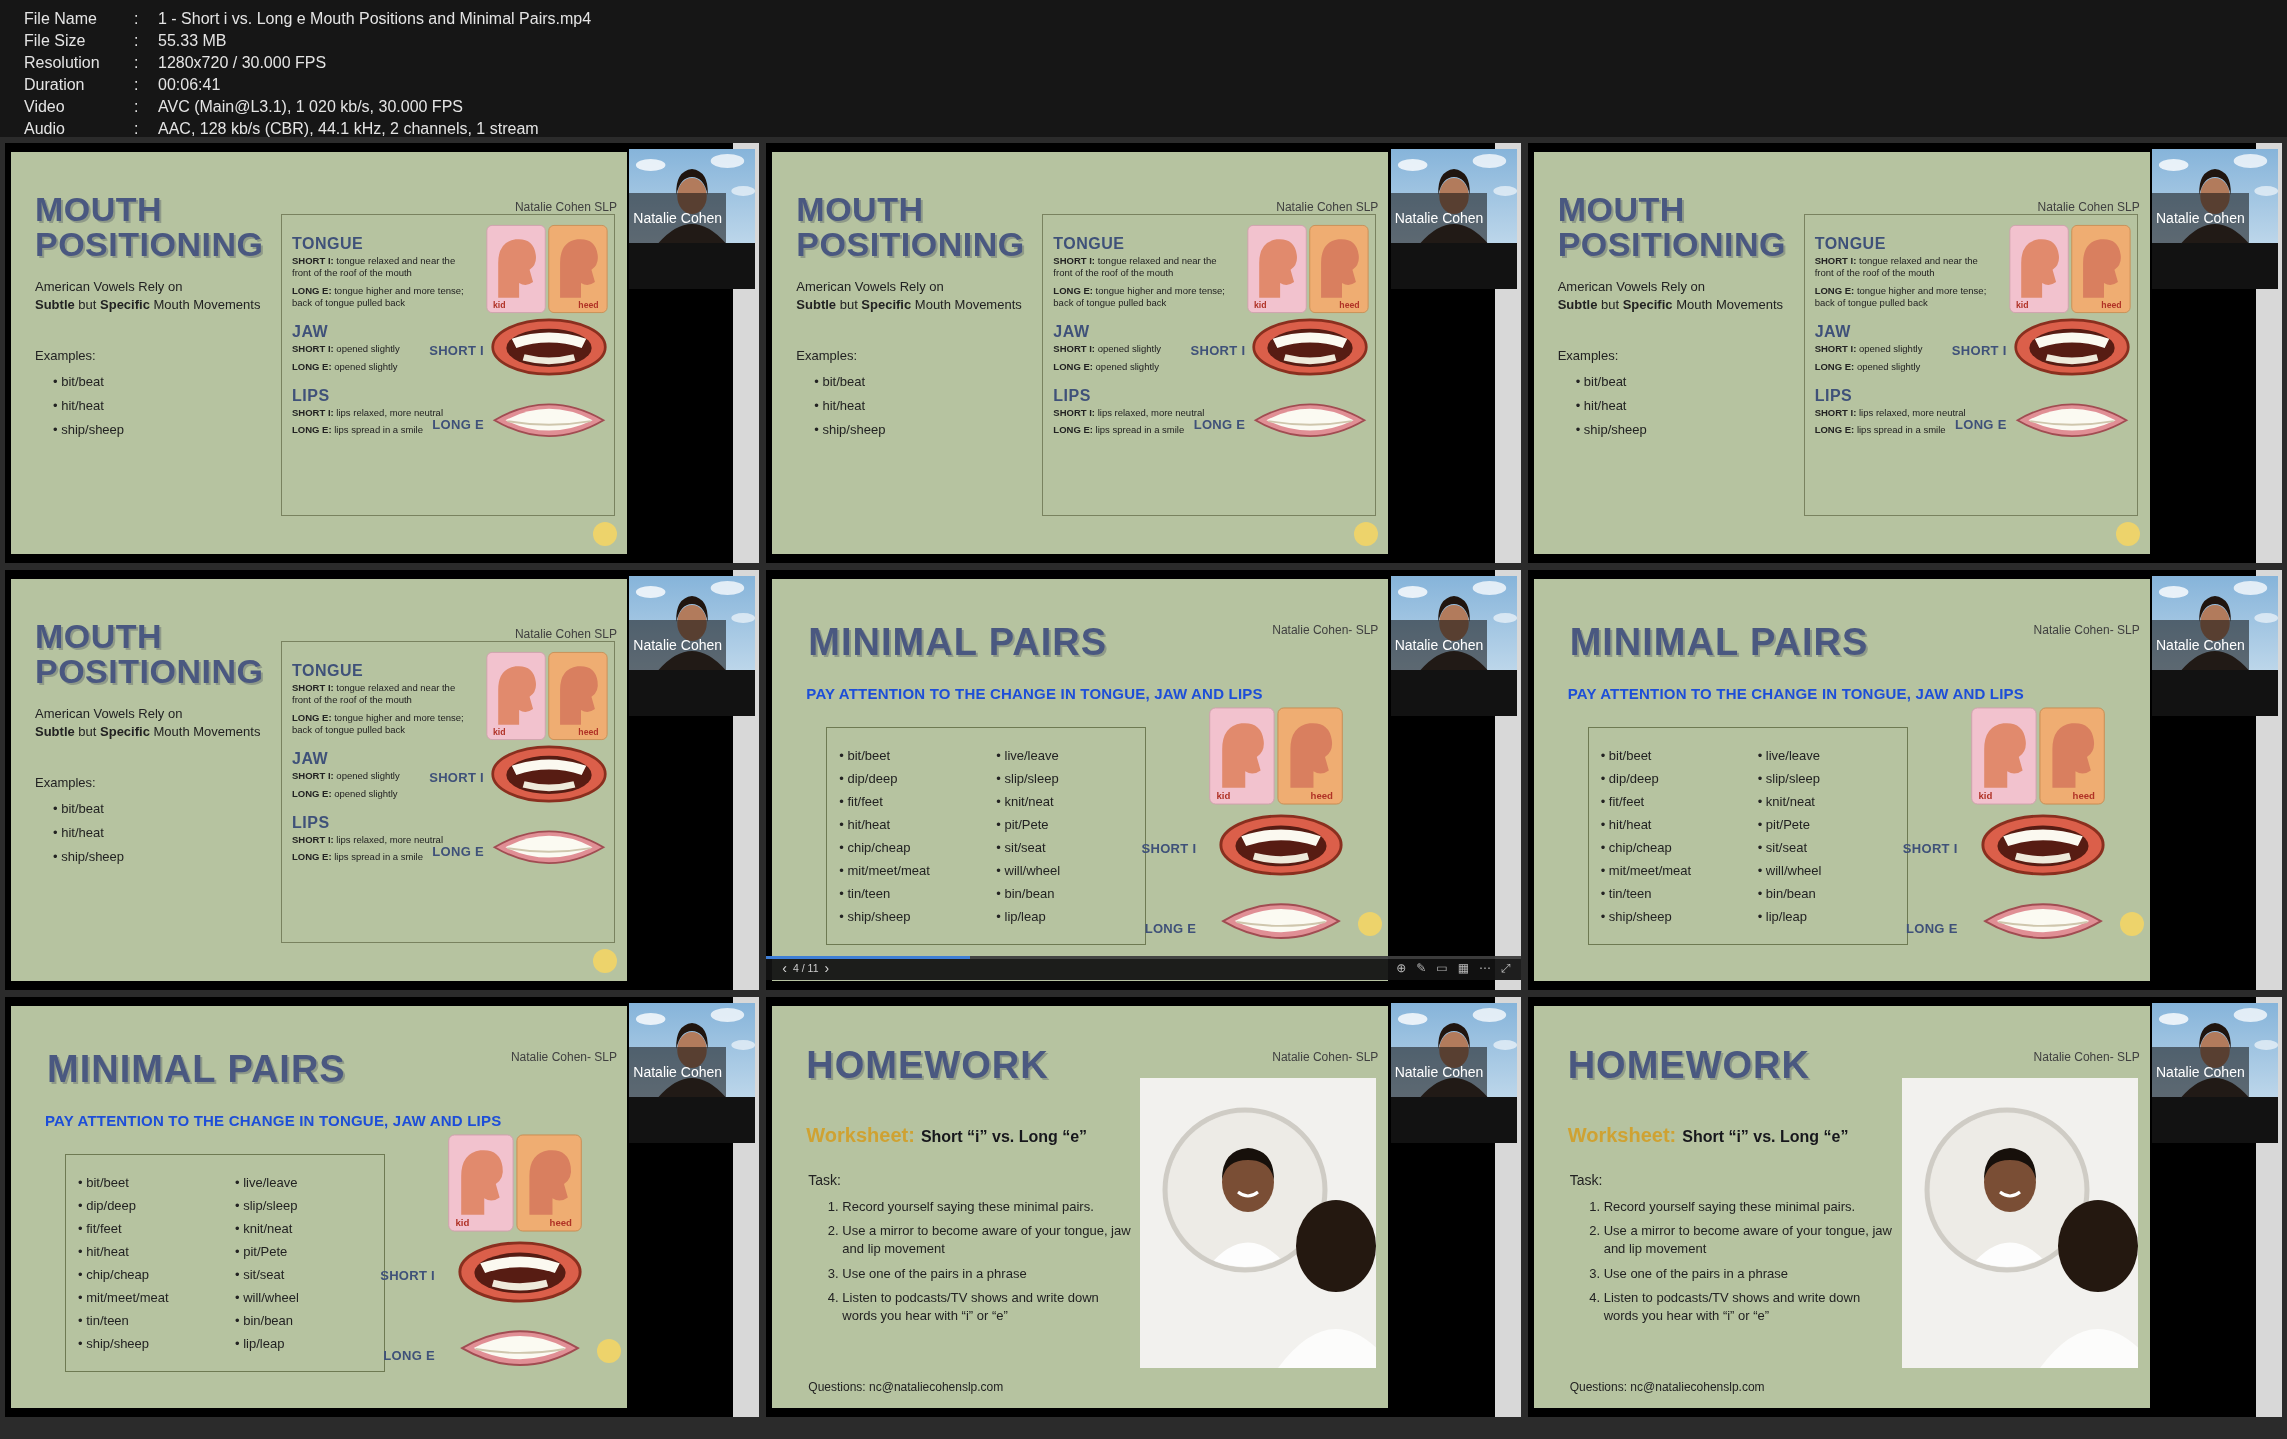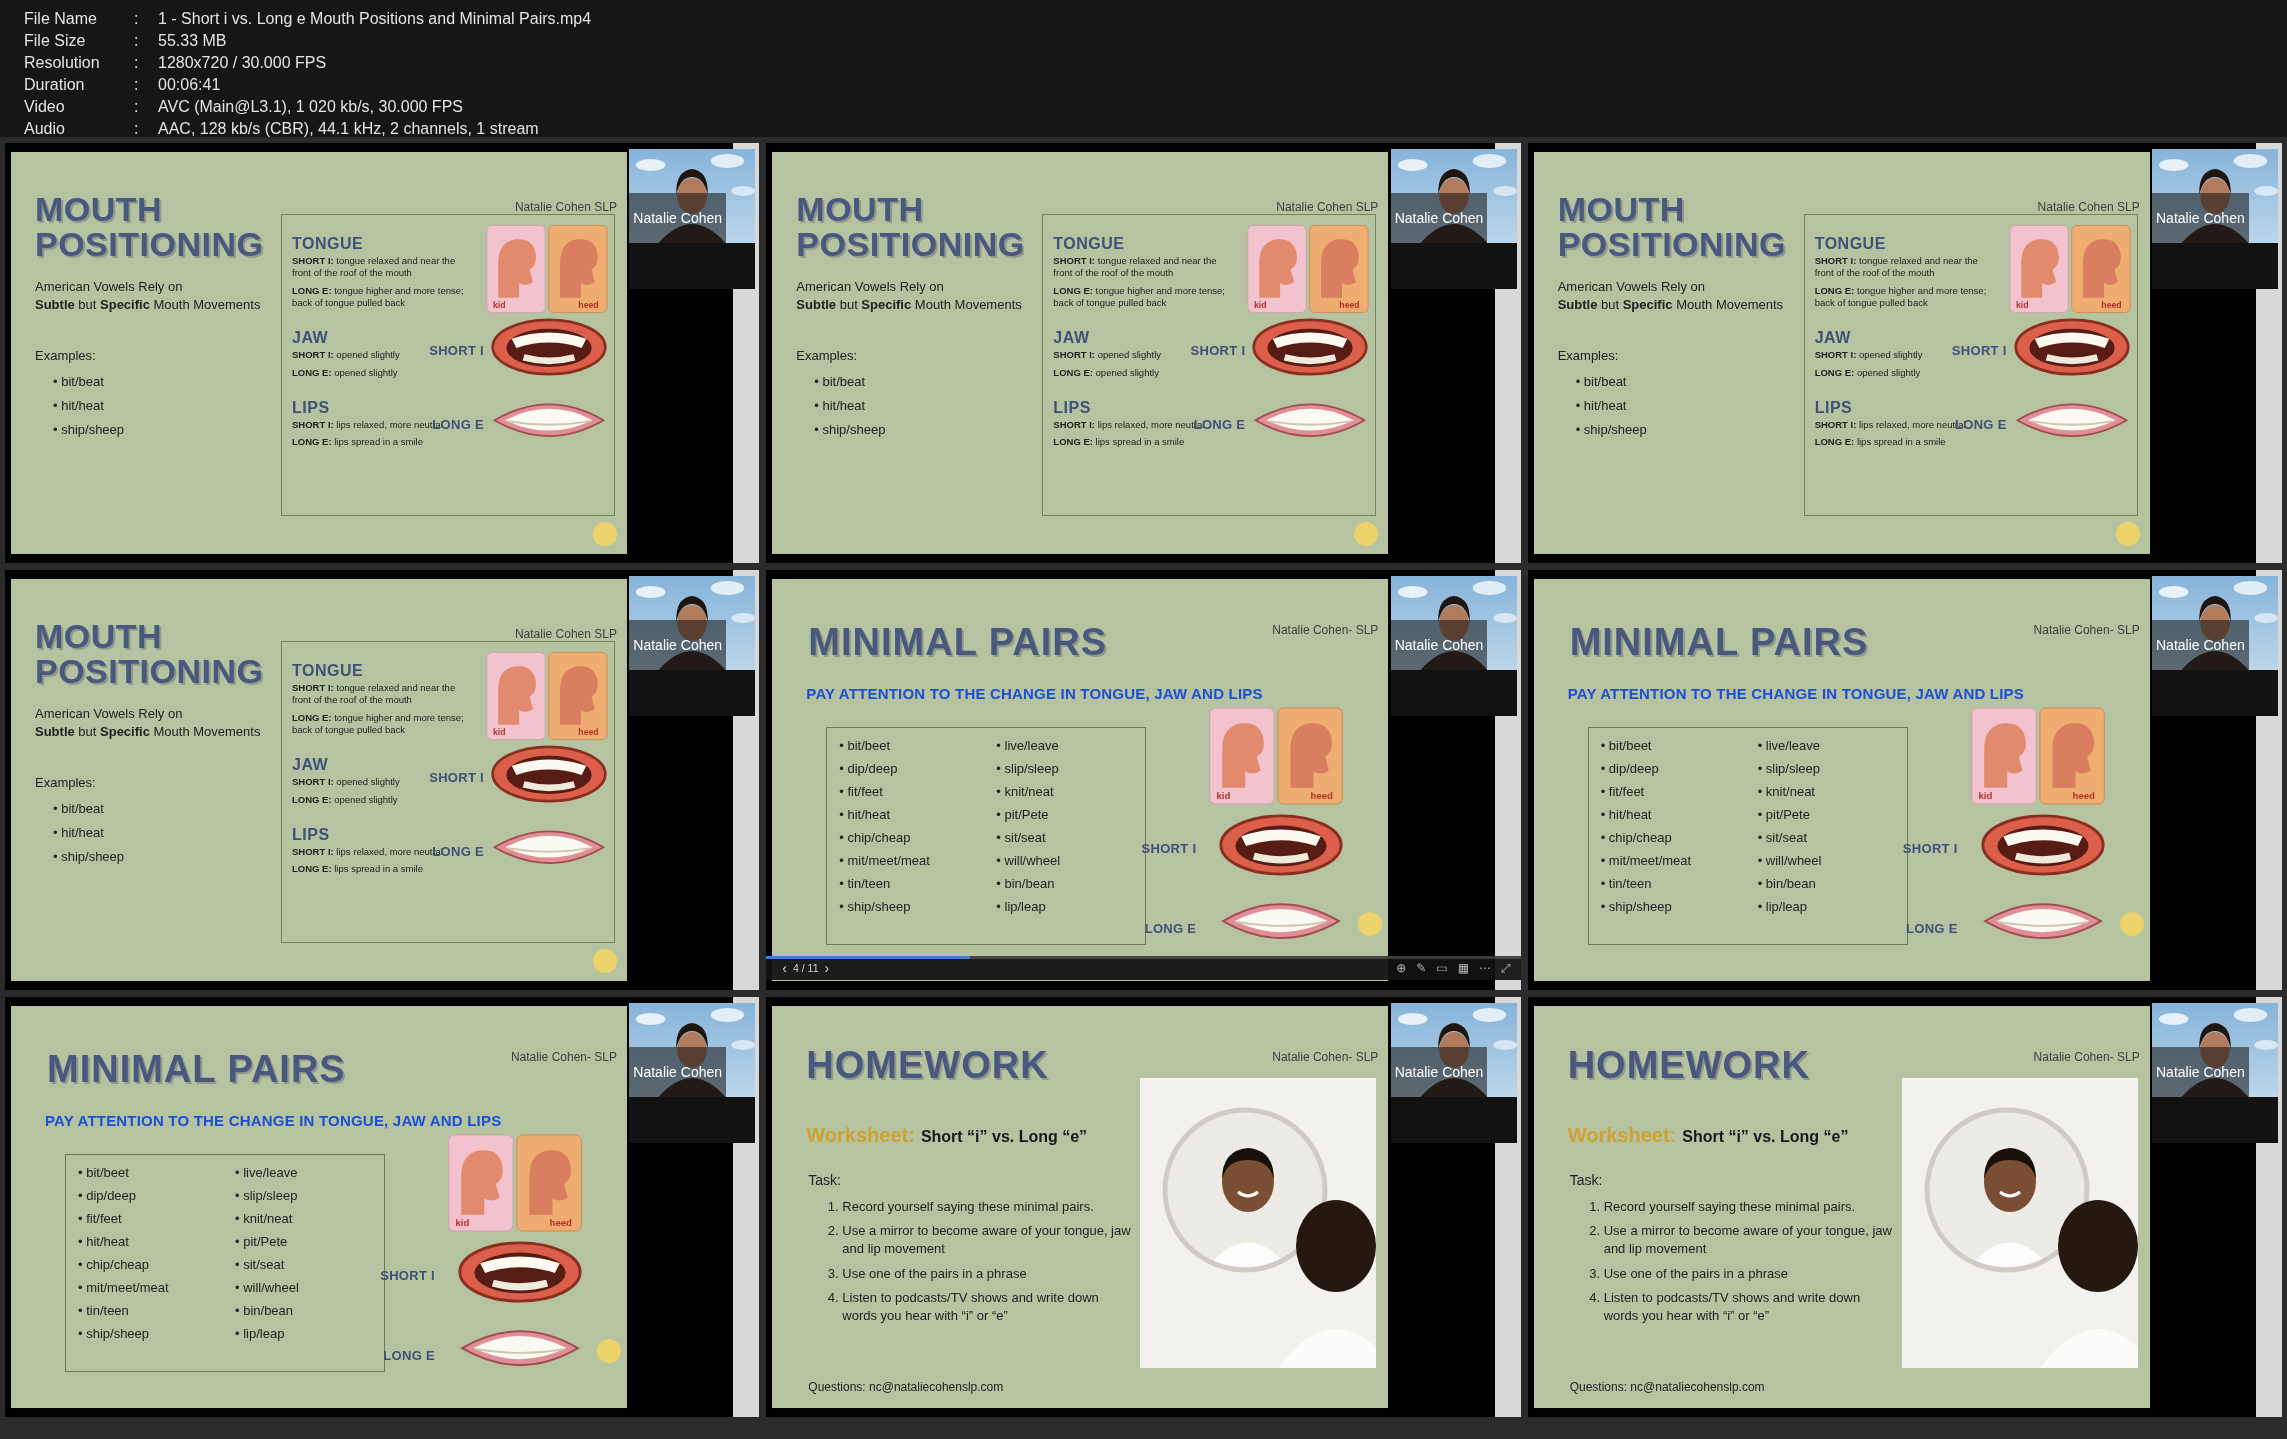--- a/index.html
+++ b/index.html
@@ -28,33 +28,33 @@
     line-height:1.04;letter-spacing:.5px;text-shadow:2px 2px 0 rgba(44,52,75,.28)}
   .bullet-list{list-style:none}
   .bullet-list li::before{content:"• "}
   
   .mouth .byline{top:48px}
   .mouth-subtitle{position:absolute;left:24px;top:126px;width:232px;font-size:13px;line-height:1.35}
   .examples-label{position:absolute;left:24px;top:196px;font-size:13px}
   .examples{position:absolute;left:42px;top:222px;font-size:13px}
   .examples li{margin-bottom:9px}
   .panel{position:absolute;left:270px;top:62px;width:334px;height:302px;border:1px solid #79825f;padding:20px 10px}
-  .panel h3{font-size:16px;font-weight:bold;color:#3f5179;letter-spacing:.5px;margin-top:20px}
+  .panel h3{font-size:16px;font-weight:bold;color:#3f5179;letter-spacing:.5px;margin-top:14px}
   .panel h3:first-child{margin-top:0}
   .panel p{font-size:9.5px;line-height:1.3;width:178px;margin:2px 0 5px}
   .mouth .tongue-diagram{position:absolute;top:8px;right:6px;width:122px;height:92px}
   .mouth .short-cap{right:130px;top:128px}
   .mouth .short-mouth{position:absolute;right:6px;top:102px;width:118px;height:60px}
   .mouth .long-cap{right:130px;top:202px}
   .mouth .long-mouth{position:absolute;right:6px;top:180px;width:118px;height:54px}
   
   .minimal .slide-title{left:36px;top:44px;font-size:38px;letter-spacing:1px}
   .minimal-subtitle{position:absolute;left:34px;top:106px;font-size:15px;font-weight:bold;color:#1d4ed8;letter-spacing:.2px}
   .pairs-box{position:absolute;left:54px;top:148px;width:320px;height:218px;border:1px solid #6e7a52;
-    display:flex;gap:20px;padding:10px 12px}
+    display:flex;gap:20px;padding:20px 12px}
   .pairs-box ul{flex:1;font-size:13px}
   .pairs-box li{margin-bottom:8px}
   .minimal .tongue-diagram{position:absolute;right:44px;top:128px;width:136px;height:98px}
   .minimal .short-cap{right:192px;top:262px}
   .minimal .short-mouth{position:absolute;right:42px;top:234px;width:130px;height:64px}
   .minimal .long-cap{right:192px;top:342px}
   .minimal .long-mouth{position:absolute;right:42px;top:316px;width:130px;height:56px}
   .minimal .dot{bottom:45px;right:6px}
   
   .homework .slide-title{left:34px;top:40px;font-size:38px;letter-spacing:1px}

